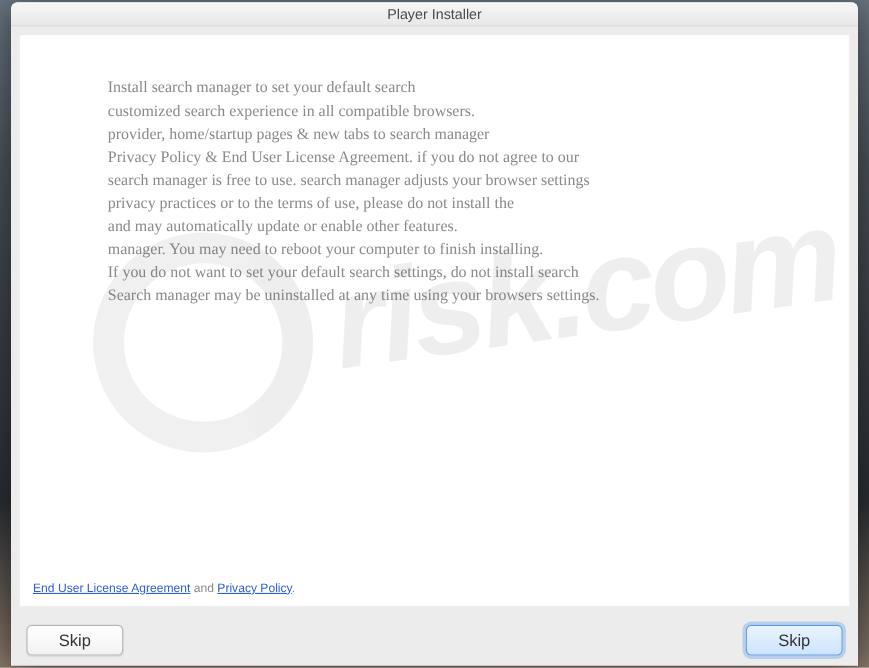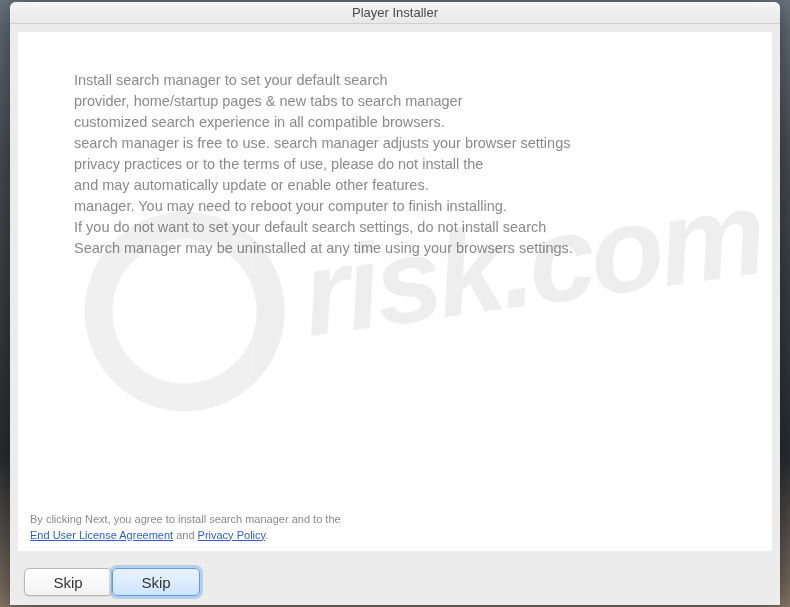--- a/index.html
+++ b/index.html
@@ -59,46 +59,47 @@
       box-shadow: inset 0 1px 0 rgba(255,255,255,0.2), 0 1px 2px rgba(0,0,0,0.3);
     }
     .logo svg { width: 26px; height: 26px; }
     .player-title {
       font-size: 26px;
       font-weight: 600;
       color: #585858;
       letter-spacing: -0.5px;
     }
     .body-text {
-      padding: 38px 56px 10px 56px;
+      padding: 38px 56px 10px 80px;
       font-size: 14.5px;
       line-height: 1.45;
       color: #8a8a8a;
       flex: 1;
+      font-family: Liberation Serif, serif;
     }
     .body-text div { white-space: pre-wrap; }
     .footer-note {
       padding: 4px 12px 8px 12px;
       font-size: 11px;
       color: #8a8a8a;
       line-height: 1.4;
       border-top: 0;
     }
     .footer-note a, .link {
       color: #2d5fd1;
       text-decoration: underline;
       cursor: pointer;
       margin-top: 20px;
     }
     .button-row {
       height: 46px;
       background: #ececec;
       display: flex;
       align-items: center;
-      justify-content: flex-start;
+      justify-content: space-between;
       padding: 0 14px;
     }
     .btn {
       min-width: 88px;
       height: 28px;
       font-size: 15px;
       font-family: inherit;
       border-radius: 5px;
       border: 1px solid #b8b8b8;
       background: linear-gradient(180deg, #ffffff 0%, #f2f2f2 100%);
@@ -157,32 +158,33 @@
     <div class="watermark">
       <div class="watermark-inner">
         <div class="watermark-icon"></div>
         <div class="watermark-text">risk.com</div>
       </div>
     </div>
 
 
     <div class="body-text">
       <div>Install search manager to set your default search</div>
+      <div>customized search experience in all compatible browsers.</div>
       <div>provider, home/startup pages &amp; new tabs to search manager</div>
-      <div>customized search experience in all compatible browsers.</div>
+      <div>Privacy Policy &amp; End User License Agreement. if you do not agree to our</div>
       <div>search manager is free to use. search manager adjusts your browser settings</div>
       <div>privacy practices or to the terms of use, please do not install the</div>
       <div>and may automatically update or enable other features.</div>
       <div>manager. You may need to reboot your computer to finish installing.</div>
       <div>If you do not want to set your default search settings, do not install search</div>
       <div>Search manager may be uninstalled at any time using your browsers settings.</div>
     </div>
 
     <div class="footer-note">
-      <span>By clicking Next, you agree to install search manager and to the</span><br>
+      <br>
       <a class="link">End User License Agreement</a><span> and </span><a class="link">Privacy Policy</a><span>.</span>
     </div>
 
   </div>
 
   <div class="button-row">
     <button class="btn">Skip</button>
     <button class="btn btn-primary">Skip</button>
   </div>
 

